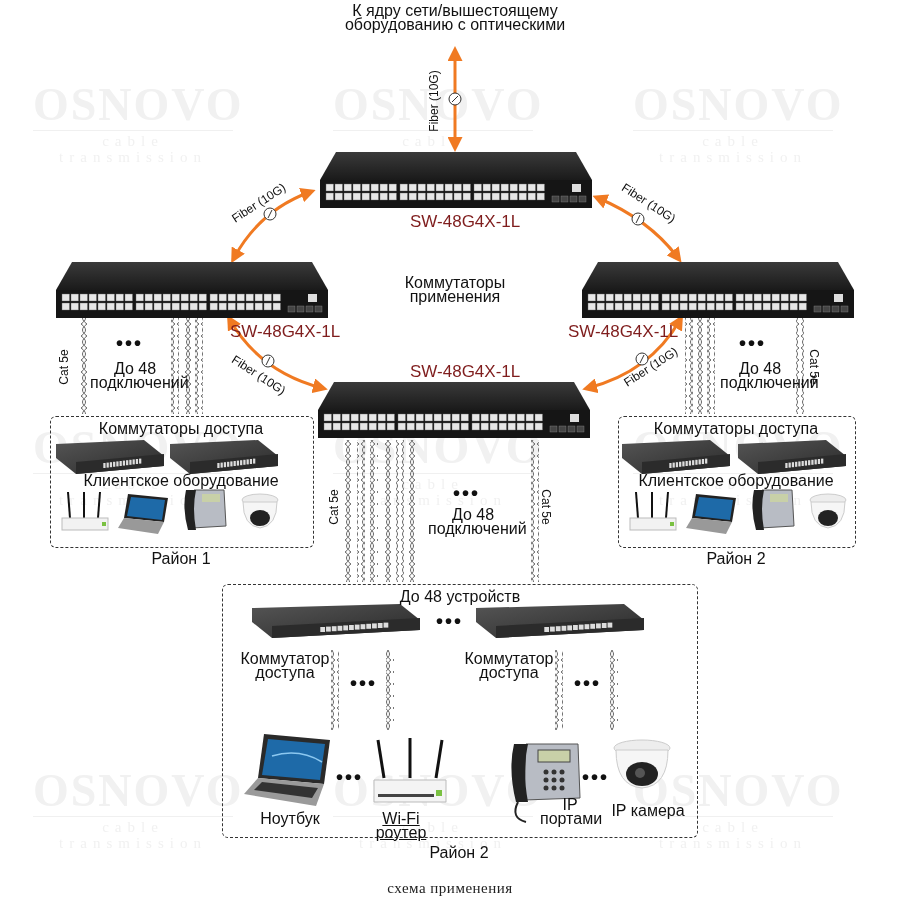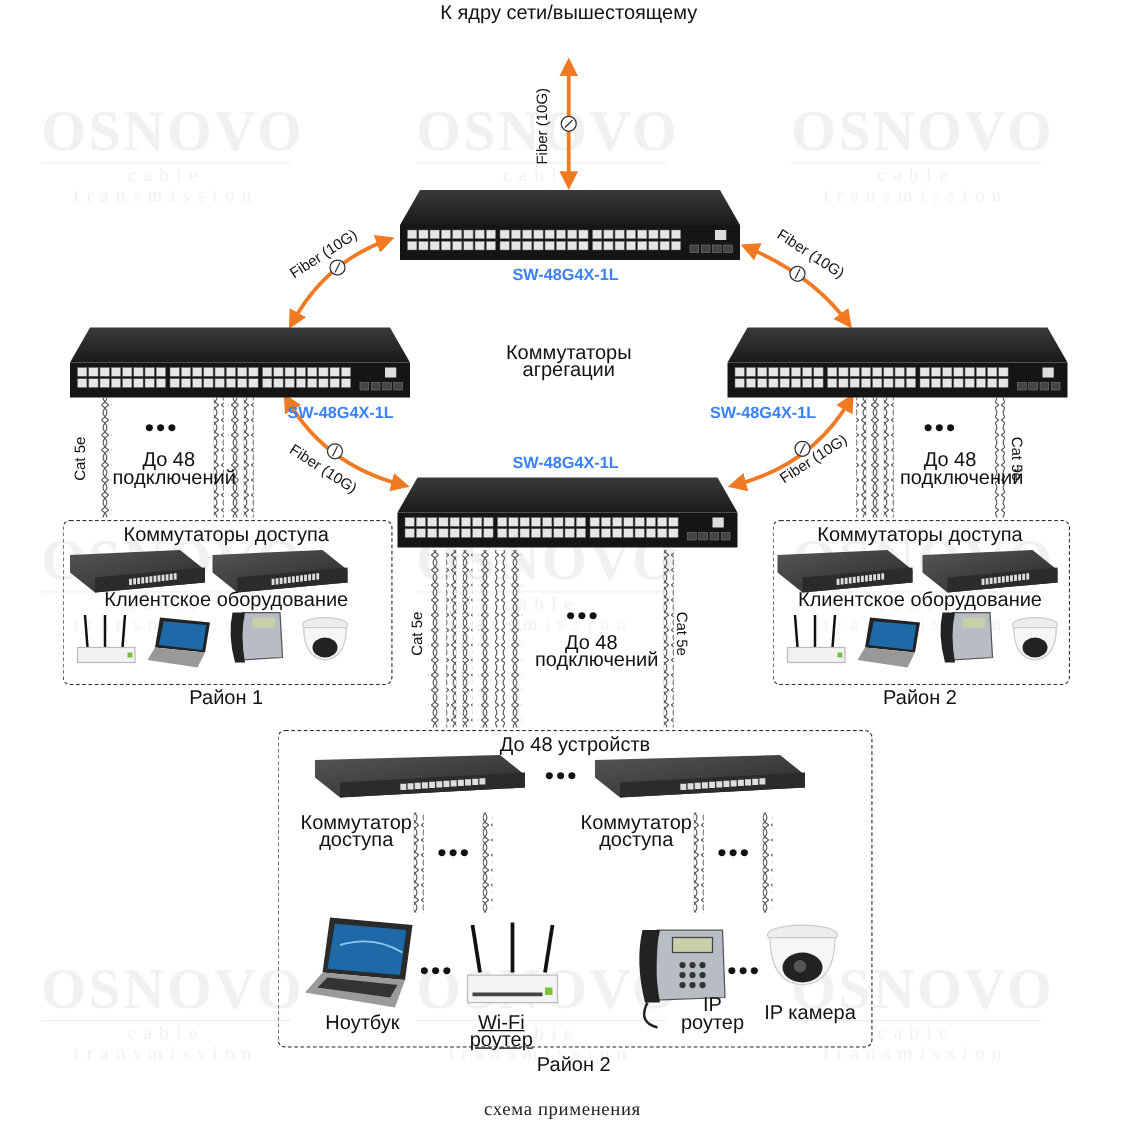--- a/index.html
+++ b/index.html
@@ -2,21 +2,21 @@
 <html><head>
 <meta charset="utf-8">
 <style>
   html, body { margin: 0; padding: 0; background: #ffffff; }
   body { width: 900px; height: 900px; position: relative; overflow: hidden; font-family: "Liberation Sans", sans-serif; color: #111; }
   .wm { position: absolute; color: #f1f1f1; font-family: "Liberation Serif", serif; text-align: center; pointer-events: none; }
   .wm .wm-main { font-size: 46px; font-weight: bold; letter-spacing: 2px; line-height: 46px; }
   .wm .wm-line { height: 1px; background: #f0f0f0; margin: 2px 0; }
   .wm .wm-sub { font-size: 15px; letter-spacing: 6px; line-height: 16px; }
   .lbl { position: absolute; font-size: 16px; text-align: center; line-height: 14px; color: #111; }
-  .model { position: absolute; font-size: 13px; font-weight: bold; color: #3b82f6; }
+  .model { position: absolute; font-size: 17px; font-weight: normal; color: #7f1d1d; }
   .vtext { position: absolute; font-size: 12px; white-space: nowrap; color: #111; }
   .dashbox { position: absolute; border: 1.5px dashed #333; border-radius: 6px; }
   svg.overlay { position: absolute; left: 0; top: 0; }
   .dots { position: absolute; font-size: 20px; letter-spacing: 2px; font-weight: bold; line-height: 10px; color: #111; }
   .footer { position: absolute; left: 0; width: 900px; top: 880px; text-align: center; font-size: 15px; font-family: Liberation Serif, serif; color: #222; letter-spacing: 0.5px; }
 </style>
 </head>
 <body>
 
 <div class="wm" style="left:33px;top:82px;width:200px;">
@@ -554,36 +554,37 @@
   <g transform="translate(614,740)">
     <ellipse cx="28" cy="8" rx="28" ry="8" fill="#ededed" stroke="#ccc"></ellipse>
     <path d="M2,10 Q2,46 28,48 Q54,46 54,10 z" fill="#f6f6f6" stroke="#ccc"></path>
     <ellipse cx="28" cy="34" rx="16" ry="12" fill="#222"></ellipse>
     <circle cx="26" cy="33" r="5" fill="#555"></circle>
   </g>
 </svg>
 
 <div class="lbl" style="left:330px;top:4px;width:250px;">
   <div>К ядру сети/вышестоящему</div>
+    <div>оборудованию с оптическими</div>
 </div>
 
 <div class="vtext" style="left:403px;top:94px;transform:rotate(-90deg);">Fiber (10G)</div>
 <div class="vtext" style="left:228px;top:196px;transform:rotate(-33deg);">Fiber (10G)</div>
 <div class="vtext" style="left:618px;top:196px;transform:rotate(33deg);">Fiber (10G)</div>
 <div class="vtext" style="left:228px;top:368px;transform:rotate(33deg);">Fiber (10G)</div>
 <div class="vtext" style="left:620px;top:360px;transform:rotate(-33deg);">Fiber (10G)</div>
 
 <div class="model" style="left:410px;top:212px;">SW-48G4X-1L</div>
 <div class="model" style="left:230px;top:322px;">SW-48G4X-1L</div>
 <div class="model" style="left:568px;top:322px;">SW-48G4X-1L</div>
 <div class="model" style="left:410px;top:362px;">SW-48G4X-1L</div>
 
 <div class="lbl" style="left:400px;top:276px;width:110px;">
   <div>Коммутаторы</div>
-    <div>агрегации</div>
+    <div>применения</div>
 </div>
 
 <div class="vtext" style="left:46px;top:360px;transform:rotate(-90deg);">Cat 5e</div>
 <div class="vtext" style="left:796px;top:360px;transform:rotate(90deg);">Cat 5e</div>
 <div class="vtext" style="left:316px;top:500px;transform:rotate(-90deg);">Cat 5e</div>
 <div class="vtext" style="left:528px;top:500px;transform:rotate(90deg);">Cat 5e</div>
 
 <div class="dots" style="left:116px;top:338px;">•••</div>
 <div class="lbl" style="left:90px;top:362px;width:90px;">
     <div>До 48</div>
@@ -619,18 +620,18 @@
     <div>доступа</div>
   </div>
 <div class="dots" style="left:350px;top:678px;">•••</div>
 <div class="dots" style="left:574px;top:678px;">•••</div>
 <div class="dots" style="left:336px;top:772px;">•••</div>
 <div class="dots" style="left:582px;top:772px;">•••</div>
 <div class="lbl" style="left:250px;top:812px;width:80px;">Ноутбук</div>
 <div class="lbl" style="left:356px;top:812px;width:90px;text-decoration:underline;">Wi-Fi роутер</div>
 <div class="lbl" style="left:540px;top:798px;width:60px;">
     <div>IP</div>
-    <div>роутер</div>
+    <div>портами</div>
   </div>
 <div class="lbl" style="left:608px;top:804px;width:80px;">IP камера</div>
 <div class="lbl" style="left:222px;top:846px;width:474px;">Район 2</div>
 
 <div class="footer">схема применения</div>
 
 </body></html>

